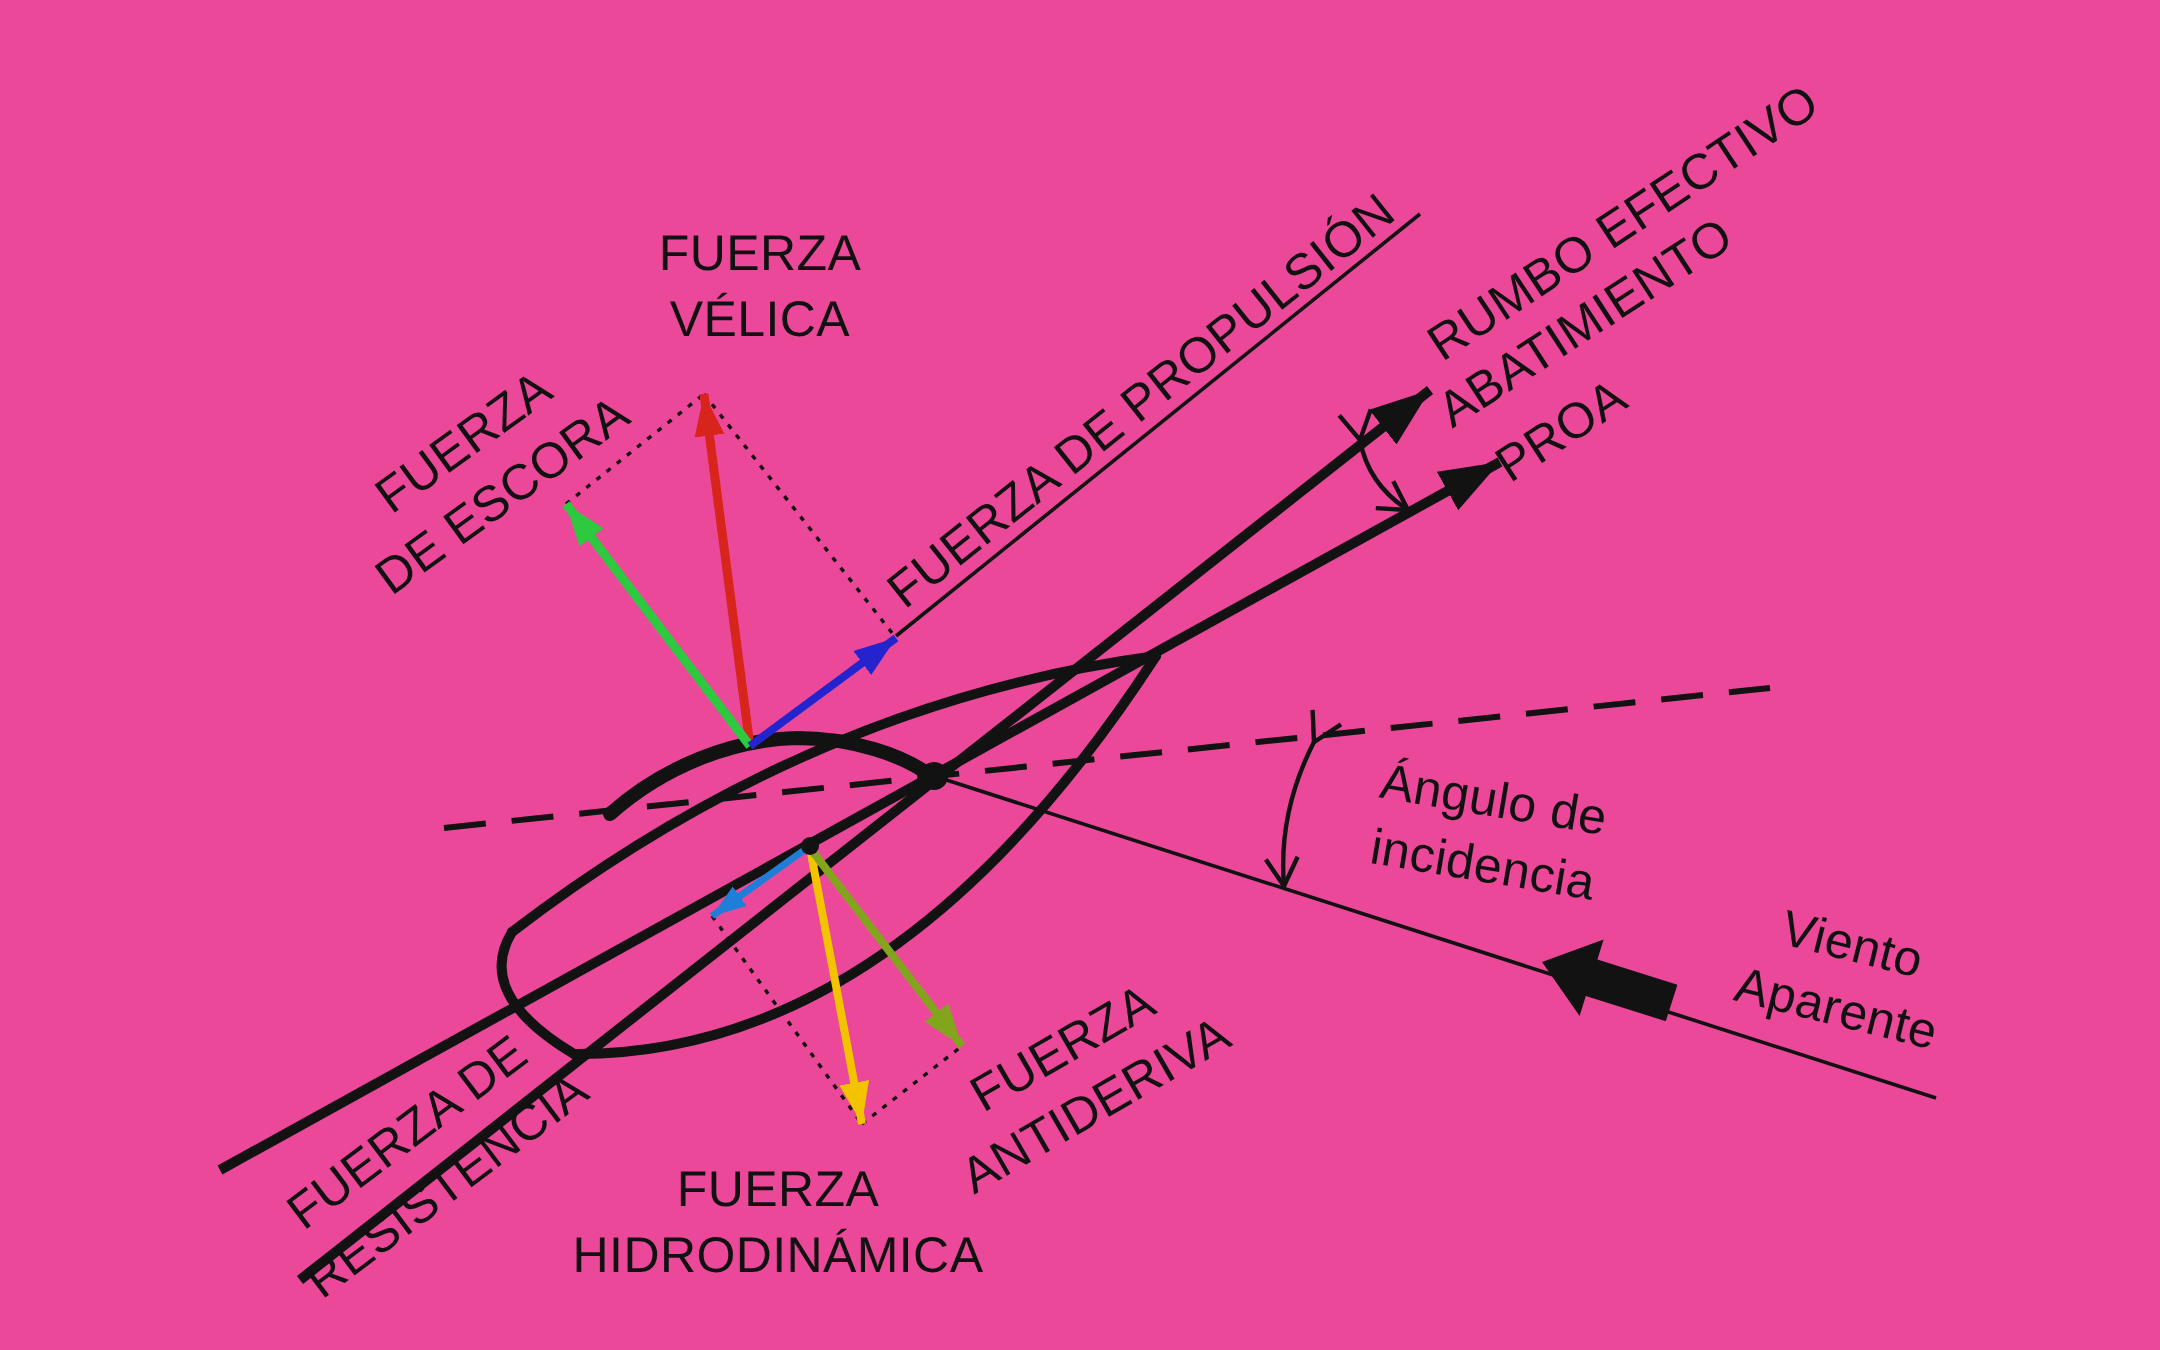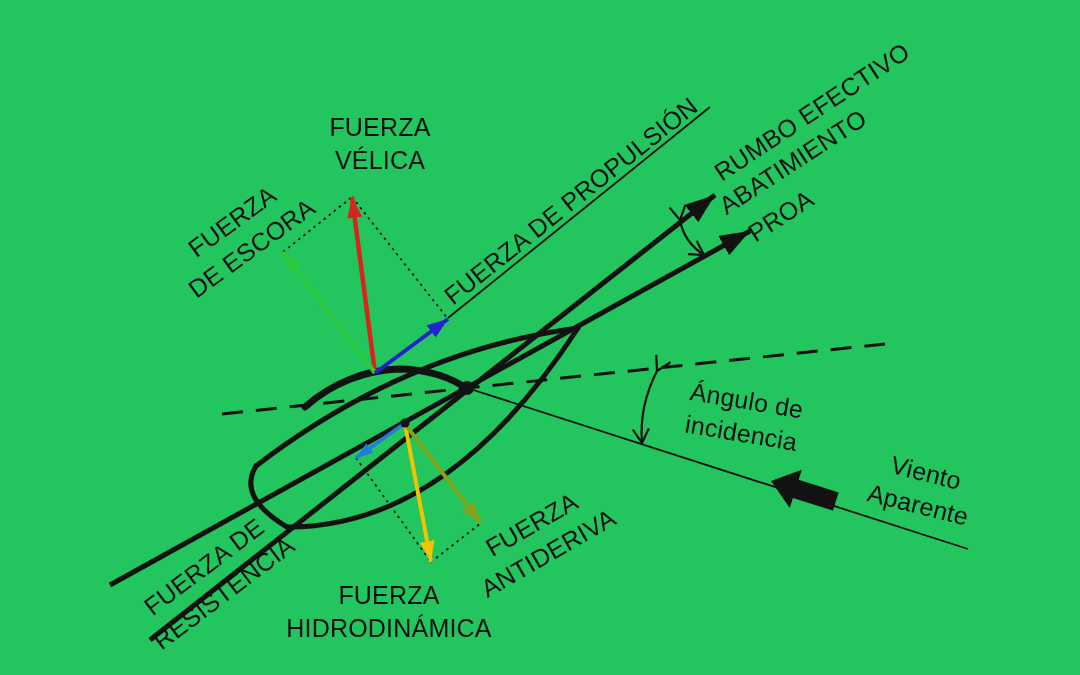--- a/index.html
+++ b/index.html
@@ -1,19 +1,19 @@
 <!DOCTYPE html>
 <html><head>
 <meta charset="utf-8">
 <style>
   html,body{margin:0;padding:0;background:#ffffff;}
   .stage{
     position:relative;
     width:1080px;height:675px;
-    background:#22c55e;
+    background:#ec4899;
     overflow:hidden;
     font-family:"Liberation Sans",sans-serif;
   }
   .stage svg{position:absolute;left:0;top:0;}
   .lbl{
     position:absolute;
     font-size:25px;
     line-height:33px;
     color:#111111;
     text-align:center;

